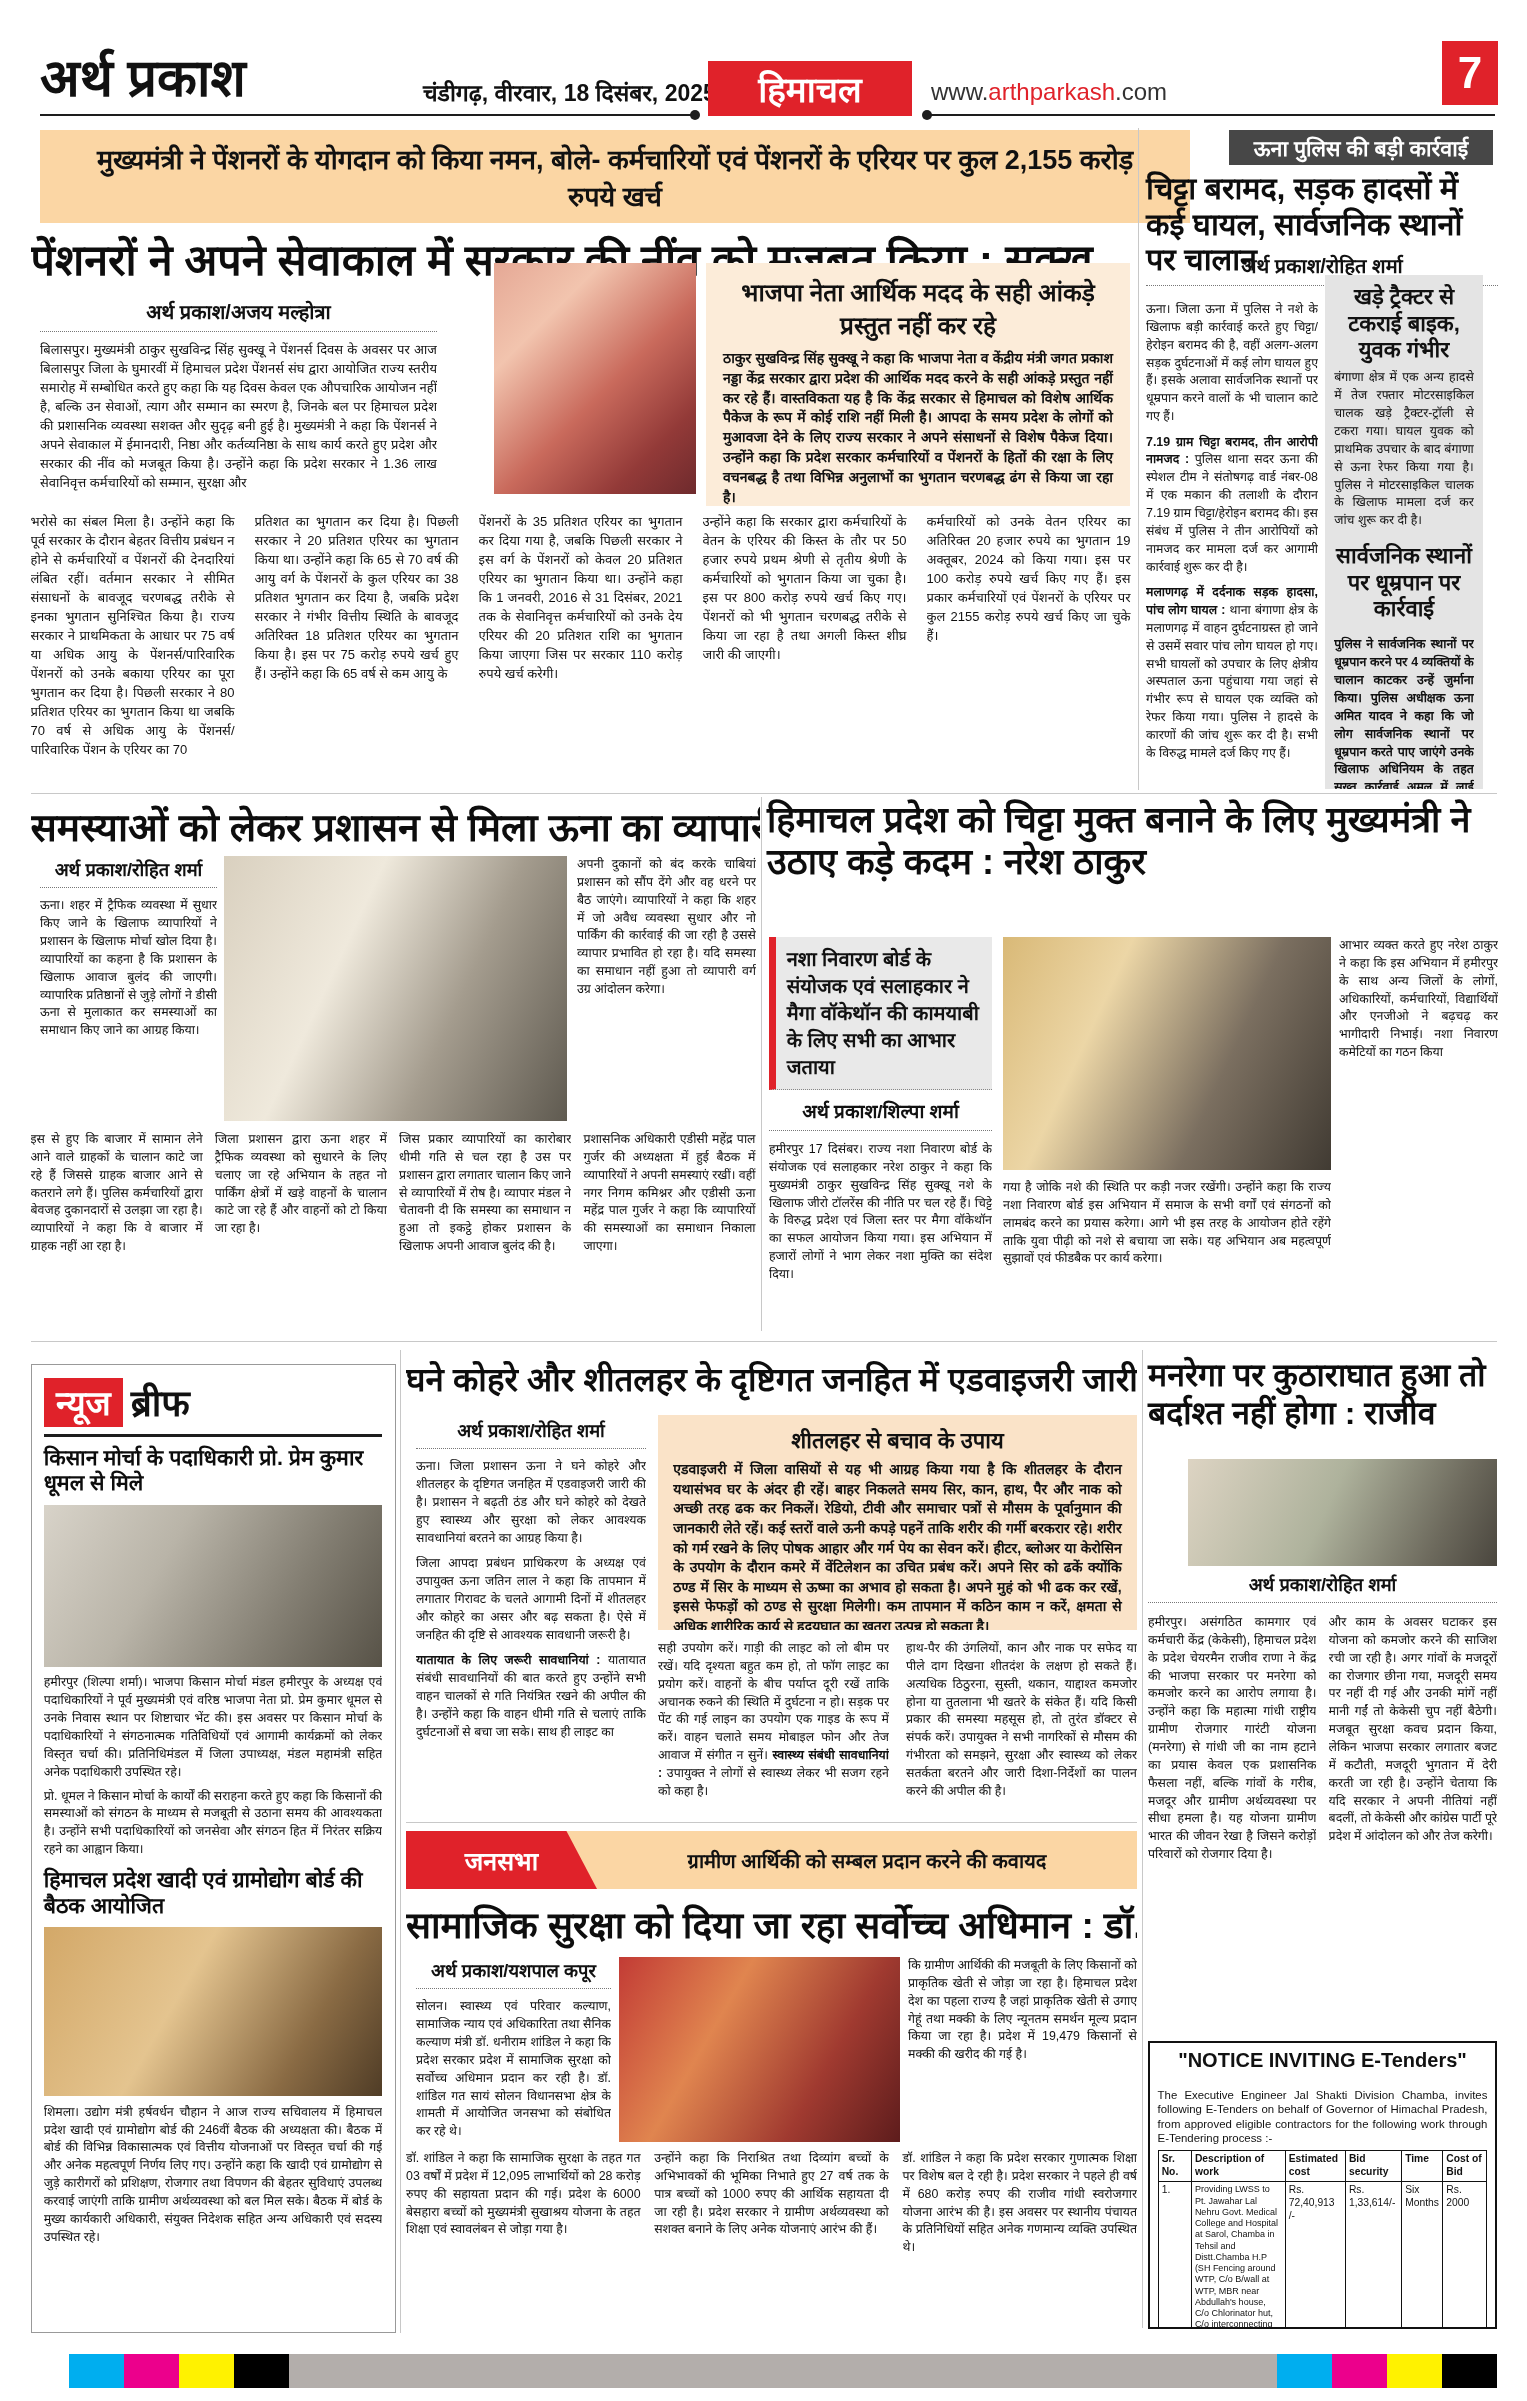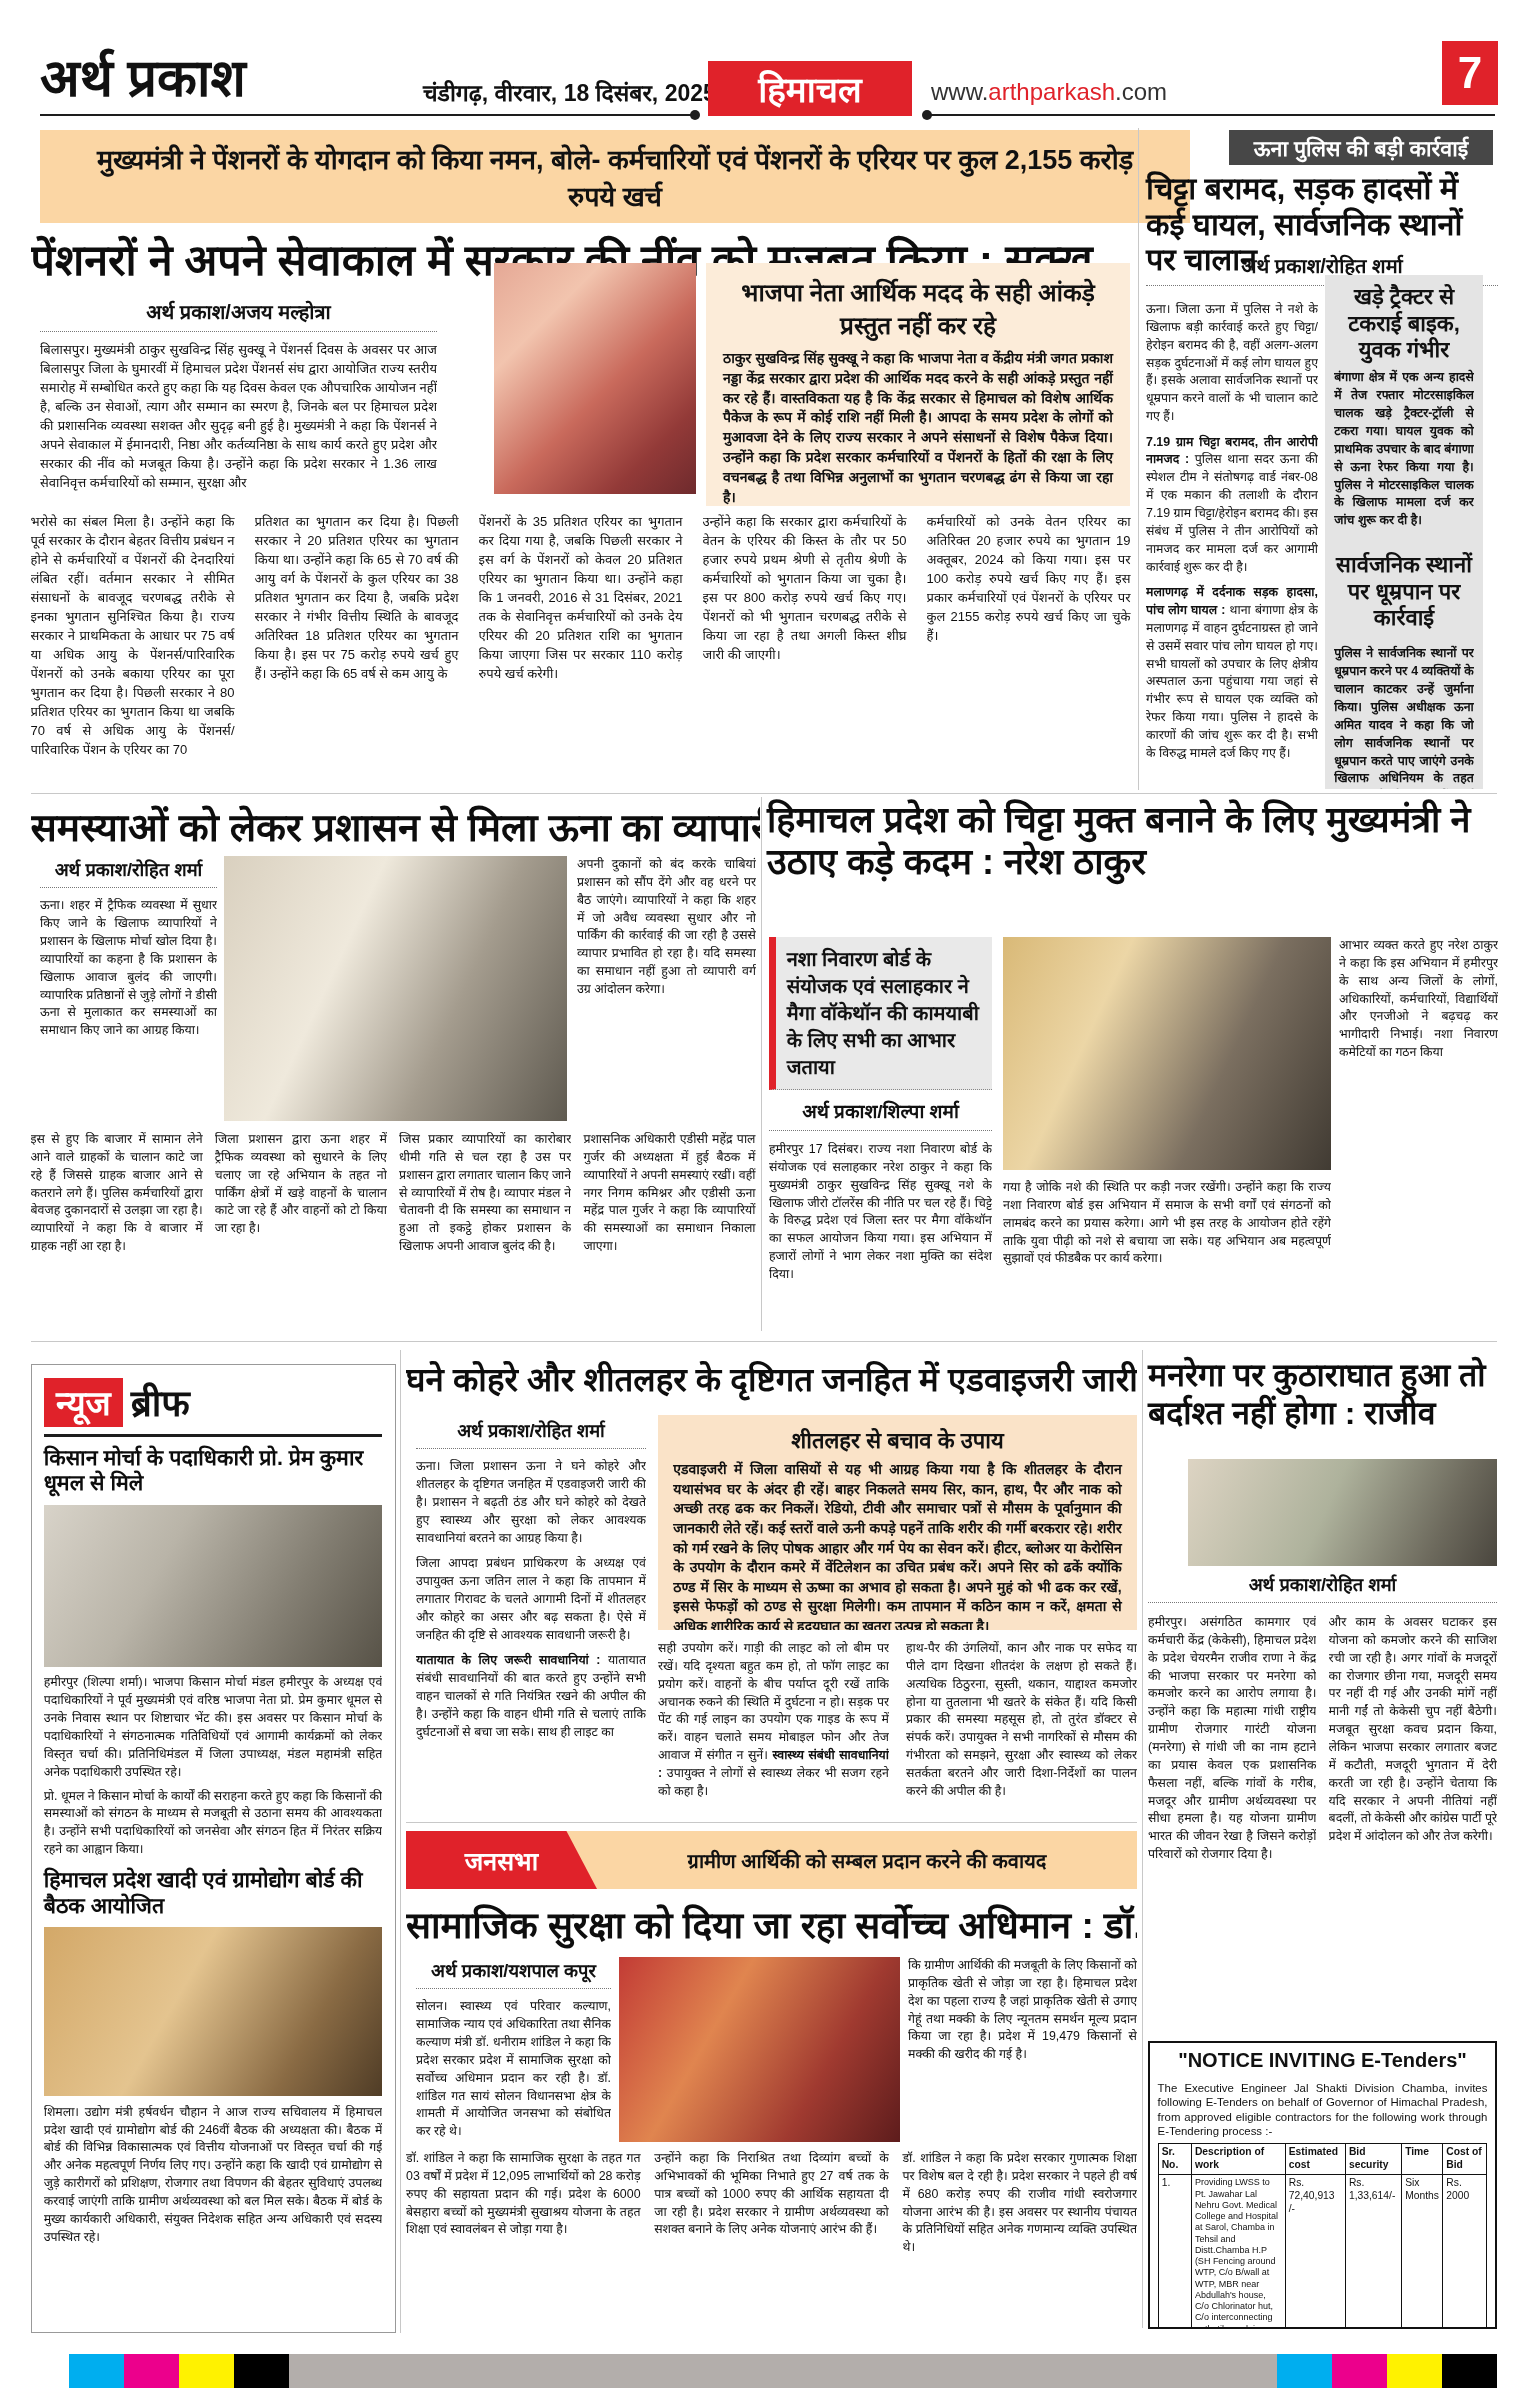--- a/index.html
+++ b/index.html
@@ -83,21 +83,21 @@
     <div class="byline">अर्थ प्रकाश/रोहित शर्मा</div>
     <div class="byrule"></div>
   </div>
   <div class="abs" style="left:1146px;top:301px;width:172px;height:488px;overflow:hidden;">
     <div class="col-sm" style="margin-bottom:7.6px;">ऊना। जिला ऊना में पुलिस ने नशे के खिलाफ बड़ी कार्रवाई करते हुए चिट्टा/हेरोइन बरामद की है, वहीं अलग-अलग सड़क दुर्घटनाओं में कई लोग घायल हुए हैं। इसके अलावा सार्वजनिक स्थानों पर धूम्रपान करने वालों के भी चालान काटे गए हैं।</div>
     <div class="col-sm"><span class="b">7.19 ग्राम चिट्टा बरामद, तीन आरोपी नामजद :</span> <span>पुलिस थाना सदर ऊना की स्पेशल टीम ने संतोषगढ़ वार्ड नंबर-08 में एक मकान की तलाशी के दौरान 7.19 ग्राम चिट्टा/हेरोइन बरामद की। इस संबंध में पुलिस ने तीन आरोपियों को नामजद कर मामला दर्ज कर आगामी कार्रवाई शुरू कर दी है।</span></div>
     <div class="col-sm" style="margin-top:7.6px;"><span class="b">मलाणगढ़ में दर्दनाक सड़क हादसा, पांच लोग घायल :</span> <span>थाना बंगाणा क्षेत्र के मलाणगढ़ में वाहन दुर्घटनाग्रस्त हो जाने से उसमें सवार पांच लोग घायल हो गए। सभी घायलों को उपचार के लिए क्षेत्रीय अस्पताल ऊना पहुंचाया गया जहां से गंभीर रूप से घायल एक व्यक्ति को रेफर किया गया। पुलिस ने हादसे के कारणों की जांच शुरू कर दी है। सभी के विरुद्ध मामले दर्ज किए गए हैं।</span></div>
   </div>
   <div class="abs graybox" style="left:1325px;top:275px;width:158px;height:514px;padding:9.2px 9.2px;box-sizing:border-box;overflow:hidden;">
     <div class="boxhead" style="font-size:22px;line-height:1.2;margin-bottom:6.1px;">खड़े ट्रैक्टर से टकराई बाइक, युवक गंभीर</div>
-    <div class="col-sm" style="font-weight:700;margin-bottom:22px;">बंगाणा क्षेत्र में एक अन्य हादसे में तेज रफ्तार मोटरसाइकिल चालक खड़े ट्रैक्टर-ट्रॉली से टकरा गया। घायल युवक को प्राथमिक उपचार के बाद बंगाणा से ऊना रेफर किया गया है। पुलिस ने मोटरसाइकिल चालक के खिलाफ मामला दर्ज कर जांच शुरू कर दी है।</div>
+    <div class="col-sm" style="font-weight:400;margin-bottom:13px;">बंगाणा क्षेत्र में एक अन्य हादसे में तेज रफ्तार मोटरसाइकिल चालक खड़े ट्रैक्टर-ट्रॉली से टकरा गया। घायल युवक को प्राथमिक उपचार के बाद बंगाणा से ऊना रेफर किया गया है। पुलिस ने मोटरसाइकिल चालक के खिलाफ मामला दर्ज कर जांच शुरू कर दी है।</div>
     <div class="boxhead" style="font-size:22px;line-height:1.2;margin-bottom:6.1px;">सार्वजनिक स्थानों पर धूम्रपान पर कार्रवाई</div>
     <div class="col-sm" style="font-weight:700;margin-top:14px;">पुलिस ने सार्वजनिक स्थानों पर धूम्रपान करने पर 4 व्यक्तियों के चालान काटकर उन्हें जुर्माना किया। पुलिस अधीक्षक ऊना अमित यादव ने कहा कि जो लोग सार्वजनिक स्थानों पर धूम्रपान करते पाए जाएंगे उनके खिलाफ अधिनियम के तहत सख्त कार्रवाई अमल में लाई जाएगी।</div>
   </div>
 
   <div class="abs divider" style="left:1138px;top:128px;width:0.8px;height:662px;"></div>
   <div class="abs divider" style="left:30.5px;top:793px;width:1466px;height:0.8px;"></div>
 
   <div class="abs hl nowrap" style="left:30.5px;top:799px;width:729px;font-size:39px;">समस्याओं को लेकर प्रशासन से मिला ऊना का व्यापारी वर्ग</div>
   <div class="abs" style="left:40px;top:856px;width:177px;height:265px;overflow:hidden;">
     <div class="byline" style="font-size:18.3px;">अर्थ प्रकाश/रोहित शर्मा</div>
@@ -178,21 +178,21 @@
     <div class="byline" style="font-size:18.3px;">अर्थ प्रकाश/रोहित शर्मा</div>
     <div class="byrule"></div>
   </div>
   <div class="abs" style="left:1148px;top:1614px;width:349px;height:418px;display:flex;gap:12.2px;">
     <div class="col-sm" style="flex:1;">हमीरपुर। असंगठित कामगार एवं कर्मचारी केंद्र (केकेसी), हिमाचल प्रदेश के प्रदेश चेयरमैन राजीव राणा ने केंद्र की भाजपा सरकार पर मनरेगा को कमजोर करने का आरोप लगाया है। उन्होंने कहा कि महात्मा गांधी राष्ट्रीय ग्रामीण रोजगार गारंटी योजना (मनरेगा) से गांधी जी का नाम हटाने का प्रयास केवल एक प्रशासनिक फैसला नहीं, बल्कि गांवों के गरीब, मजदूर और ग्रामीण अर्थव्यवस्था पर सीधा हमला है। यह योजना ग्रामीण भारत की जीवन रेखा है जिसने करोड़ों परिवारों को रोजगार दिया है।</div>
     <div class="col-sm" style="flex:1;">और काम के अवसर घटाकर इस योजना को कमजोर करने की साजिश रची जा रही है। अगर गांवों के मजदूरों का रोजगार छीना गया, मजदूरी समय पर नहीं दी गई और उनकी मांगें नहीं मानी गईं तो केकेसी चुप नहीं बैठेगी। मजबूत सुरक्षा कवच प्रदान किया, लेकिन भाजपा सरकार लगातार बजट में कटौती, मजदूरी भुगतान में देरी करती जा रही है। उन्होंने चेताया कि यदि सरकार ने अपनी नीतियां नहीं बदलीं, तो केकेसी और कांग्रेस पार्टी पूरे प्रदेश में आंदोलन को और तेज करेगी।</div>
   </div>
 
   <div class="abs" style="left:1148px;top:2041px;width:349px;height:288px;border:2.3px solid #111;padding:6.1px 7.6px;box-sizing:border-box;overflow:hidden;">
     <div style="text-align:center;font-weight:800;font-size:20px;">"NOTICE INVITING E-Tenders"</div>
-    <div style="font-size:11.4px;line-height:1.25;text-align:justify;margin-top:9px;">The Executive Engineer Jal Shakti Division Chamba, invites following E-Tenders on behalf of  Governor of Himachal Pradesh, from approved eligible contractors for the following work through E-Tendering process :-</div>
+    <div style="font-size:11.4px;line-height:1.25;text-align:justify;margin-top:16px;">The Executive Engineer Jal Shakti Division Chamba, invites following E-Tenders on behalf of  Governor of Himachal Pradesh, from approved eligible contractors for the following work through E-Tendering process :-</div>
     <table class="tnd">
       <tbody>
           <tr>
         <td class="b" style="width:26px;">Sr. No.</td>
         <td class="b">Description of work</td>
         <td class="b" style="width:53px;">Estimated cost</td>
         <td class="b" style="width:49px;">Bid security</td>
         <td class="b" style="width:34px;">Time</td>
         <td class="b" style="width:37px;">Cost of Bid</td>
       </tr>

